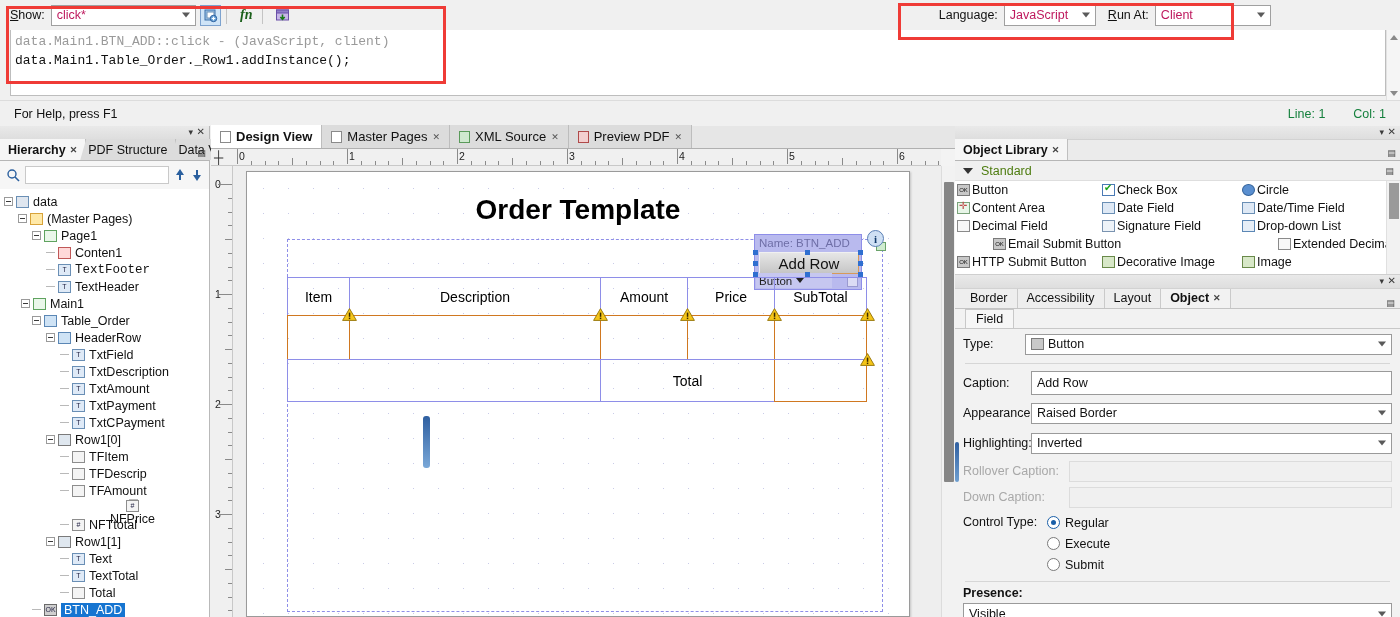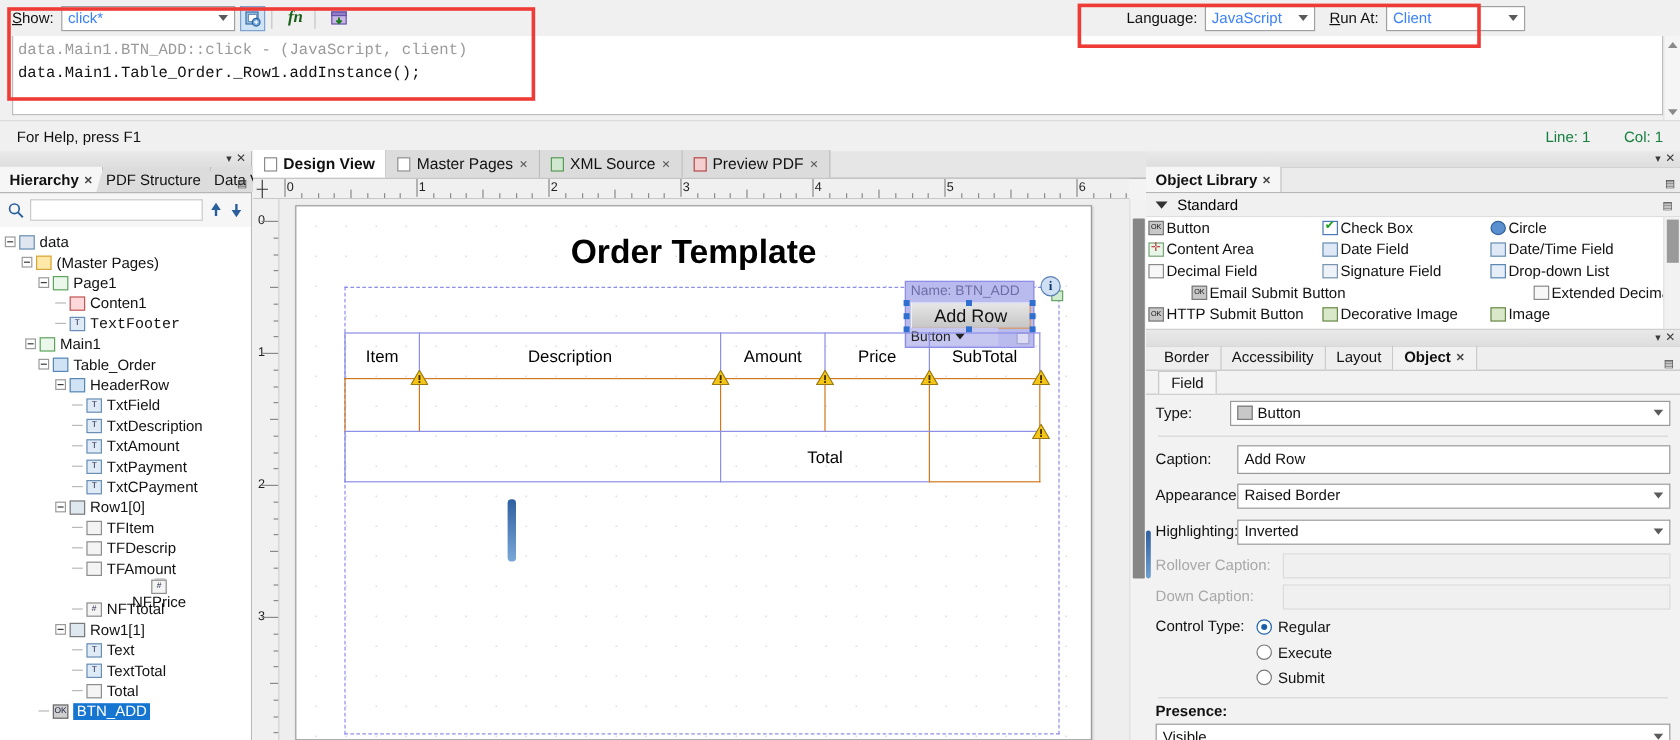--- a/index.html
+++ b/index.html
@@ -22,21 +22,21 @@
   #se-toolbar {
     position: absolute; left: 10px; top: 0; right: 0; height: 30px;
     display: flex; align-items: center;
   }
   .lbl { font-size: 12.5px; color: #111; white-space: nowrap; }
   .lbl u { text-decoration: underline; }
   .combo {
     position: relative; height: 21px;
     border: 1px solid #a0a0a0; background: #fff;
     display: flex; align-items: center;
-    padding: 0 18px 0 5px; font-size: 12.5px; color: #3b82f6;
+    padding: 0 18px 0 5px; font-size: 12.5px; color: #be185d;
     cursor: default;
   }
   .combo .chev {
     position: absolute; right: 5px; top: 50%; width: 8px; height: 5px;
     transform: translateY(-50%);
   }
   .combo .chev::before {
     content: ""; position: absolute; left: 0; top: 0;
     border-left: 4px solid transparent; border-right: 4px solid transparent;
     border-top: 5px solid #5a5a5a;
@@ -310,21 +310,21 @@
   #objlib { position: absolute; left: 0; top: 0; right: 0; height: 148px; background: #f6f6f6; }
   #objlib-cat {
     height: 20px; display: flex; align-items: center; gap: 8px;
     padding-left: 8px; background: #f0f0f0; border-bottom: 1px solid #dedede;
     position: relative;
   }
   #objlib-cat .caret {
     width: 0; height: 0; border-left: 5px solid transparent;
     border-right: 5px solid transparent; border-top: 6px solid #333;
   }
-  #objlib-cat .label { font-size: 12.5px; color: #000000; text-align: center; }
+  #objlib-cat .label { font-size: 12.5px; color: #4d7c0f; text-align: center; }
   #objlib-cat .menu { position: absolute; right: 6px; font-size: 9px; color: #444; }
   #objlib-list {
     position: absolute; left: 0; top: 55px; right: 14px; bottom: 0;
     background: #fff; padding: 2px 0 0 2px; overflow: hidden;
   }
   .olrow { height: 18px; display: flex; }
   .olitem { display: flex; align-items: center; gap: 2px; font-size: 12.5px; color: #111; cursor: default; white-space: nowrap; }
   .oi { width: 13px; height: 12px; flex: 0 0 auto; border: 1px solid #7a7a7a; }
   .oi.btn   { background: #c8c8c8; }
   .oi.chk   { background: #fff; border-color: #4a7ab5; position: relative; }
@@ -538,20 +538,25 @@
           </div>
           <div class="tnode" style="padding-left: 46px;">
             <span class="dash"></span>
             <span class="ti conten"></span>
             <span class="lab">Conten1</span>
           </div>
           <div class="tnode" style="padding-left: 46px; font-family: Liberation Mono, monospace;">
             <span class="dash"></span>
             <span class="ti text">T</span>
             <span class="lab">TextFooter</span>
+          </div>
+          <div class="tnode" style="padding-left: 46px;">
+            <span class="dash"></span>
+            <span class="ti text">T</span>
+            <span class="lab">TextHeader</span>
           </div>
           <div class="tnode" style="padding-left: 21px;">
             <span class="exp"></span>
             <span class="ti page"></span>
             <span class="lab">Main1</span>
           </div>
           <div class="tnode" style="padding-left: 32px;">
             <span class="exp"></span>
             <span class="ti tablei"></span>
             <span class="lab">Table_Order</span>

